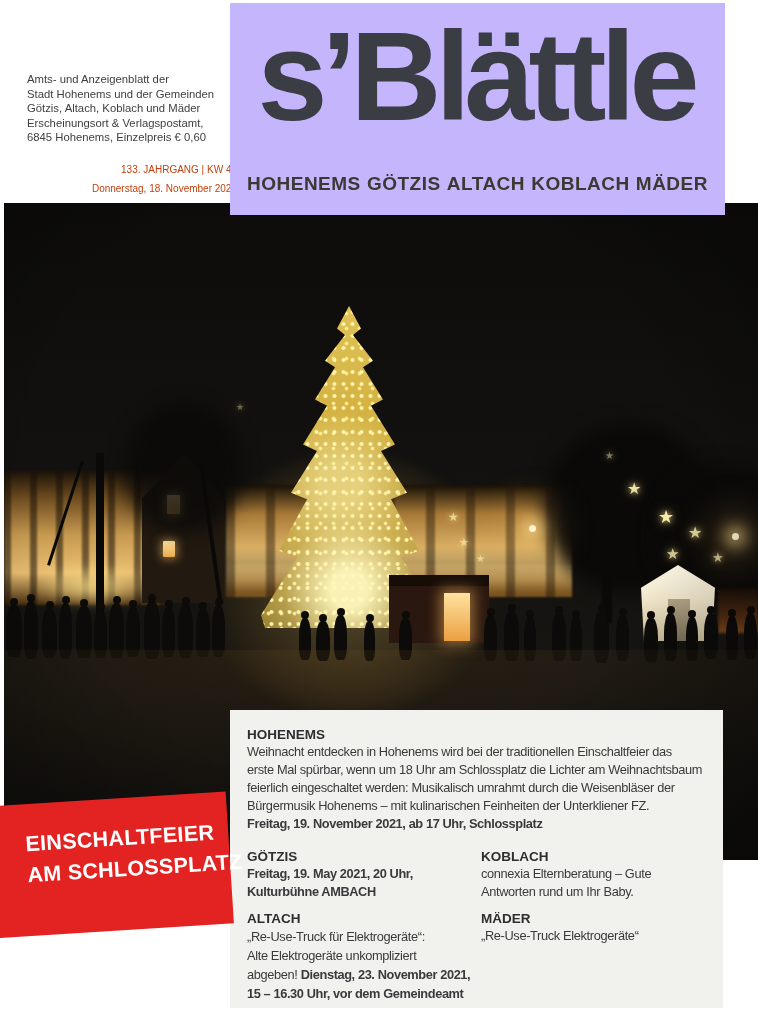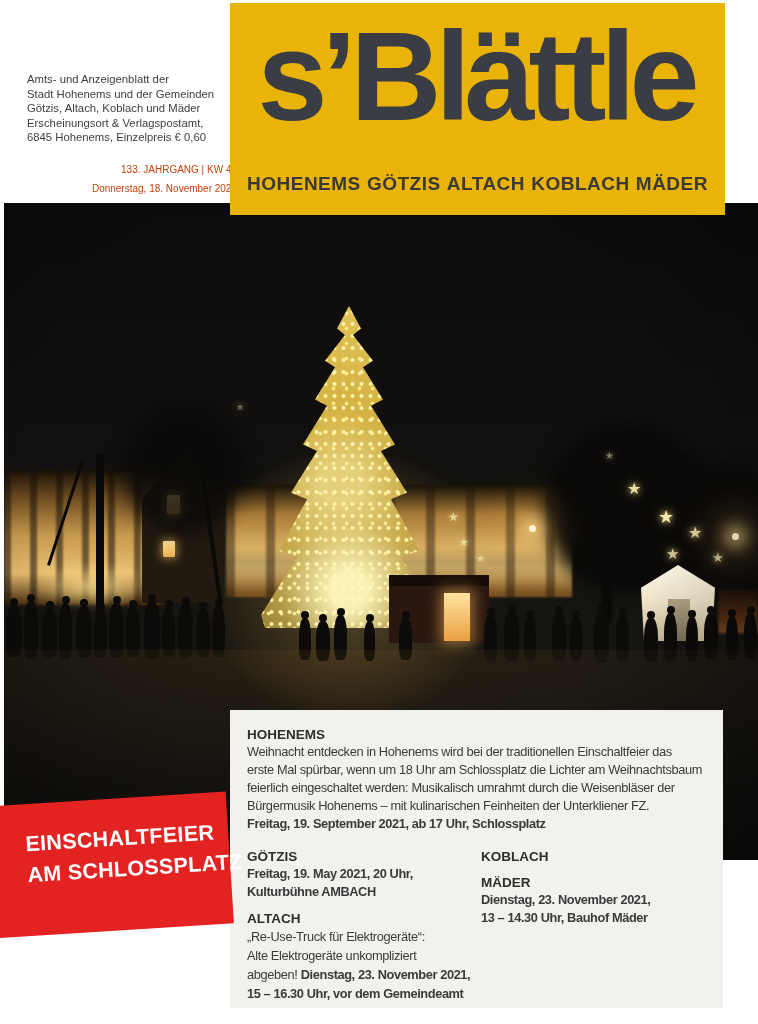--- a/index.html
+++ b/index.html
@@ -108,21 +108,21 @@
 <div class="page">
 
   <div class="imprint">Amts- und Anzeigenblatt der
 Stadt Hohenems und der Gemeinden
 Götzis, Altach, Koblach und Mäder
 Erscheinungsort &amp; Verlagspostamt,
 6845 Hohenems, Einzelpreis € 0,60</div>
   <div class="edition">133. JAHRGANG | KW 46
 Donnerstag, 18. November 2021</div>
 
-  <div class="masthead" style="background: #eab308;">
+  <div class="masthead" style="background: #c4b5fd;">
     <div class="masthead-title">s’Blättle</div>
     <div class="masthead-munis">
       <span>HOHENEMS</span>
       <span>GÖTZIS</span>
       <span>ALTACH</span>
       <span>KOBLACH</span>
       <span>MÄDER</span>
     </div>
   </div>
 
@@ -198,45 +198,46 @@
     <div class="vignette"></div>
   </div>
 
   <div class="events">
     <div class="ev-item">
       <div class="ev-head">HOHENEMS</div>
       <div class="ev-body">Weihnacht entdecken in Hohenems wird bei der traditionellen Einschaltfeier das
 erste Mal spürbar, wenn um 18 Uhr am Schlossplatz die Lichter am Weihnachtsbaum
 feierlich eingeschaltet werden: Musikalisch umrahmt durch die Weisenbläser der
 Bürgermusik Hohenems – mit kulinarischen Feinheiten der Unterkliener FZ.</div>
-      <div class="ev-bold">Freitag, 19. September 2021, ab 17 Uhr, Schlossplatz</div>
+      <div class="ev-bold">Freitag, 19. November 2021, ab 17 Uhr, Schlossplatz</div>
     </div>
     <div class="ev-cols">
       <div class="ev-col">
         <div class="ev-item">
           <div class="ev-head">GÖTZIS</div>
           <div class="ev-bold">Freitag, 19. May 2021, 20 Uhr,
 Kulturbühne AMBACH</div>
         </div>
         <div class="ev-item">
           <div class="ev-head">ALTACH</div>
           <div><span class="ev-body">„Re-Use-Truck für Elektrogeräte“:
 Alte Elektrogeräte unkompliziert
 abgeben! </span><span class="ev-bold">Dienstag, 23. November 2021,
 15 – 16.30 Uhr, vor dem Gemeindeamt</span></div>
         </div>
       </div>
       <div class="ev-col">
         <div class="ev-item">
           <div class="ev-head">KOBLACH</div>
+          <div class="ev-body">connexia Elternberatung – Gute
+Antworten rund um Ihr Baby.</div>
         </div>
         <div class="ev-item">
           <div class="ev-head">MÄDER</div>
-          <div class="ev-bold">Dienstag, 23. November 2021,
-13 – 14.30 Uhr, Bauhof Mäder</div>
+          <div class="ev-body">„Re-Use-Truck Elektrogeräte“</div>
         </div>
       </div>
     </div>
   </div>
 
   <div class="banner" style="background: rgb(227, 34, 34);">
     <div class="banner-line">EINSCHALTFEIER</div>
     <div class="banner-line">AM SCHLOSSPLATZ</div>
   </div>
 

